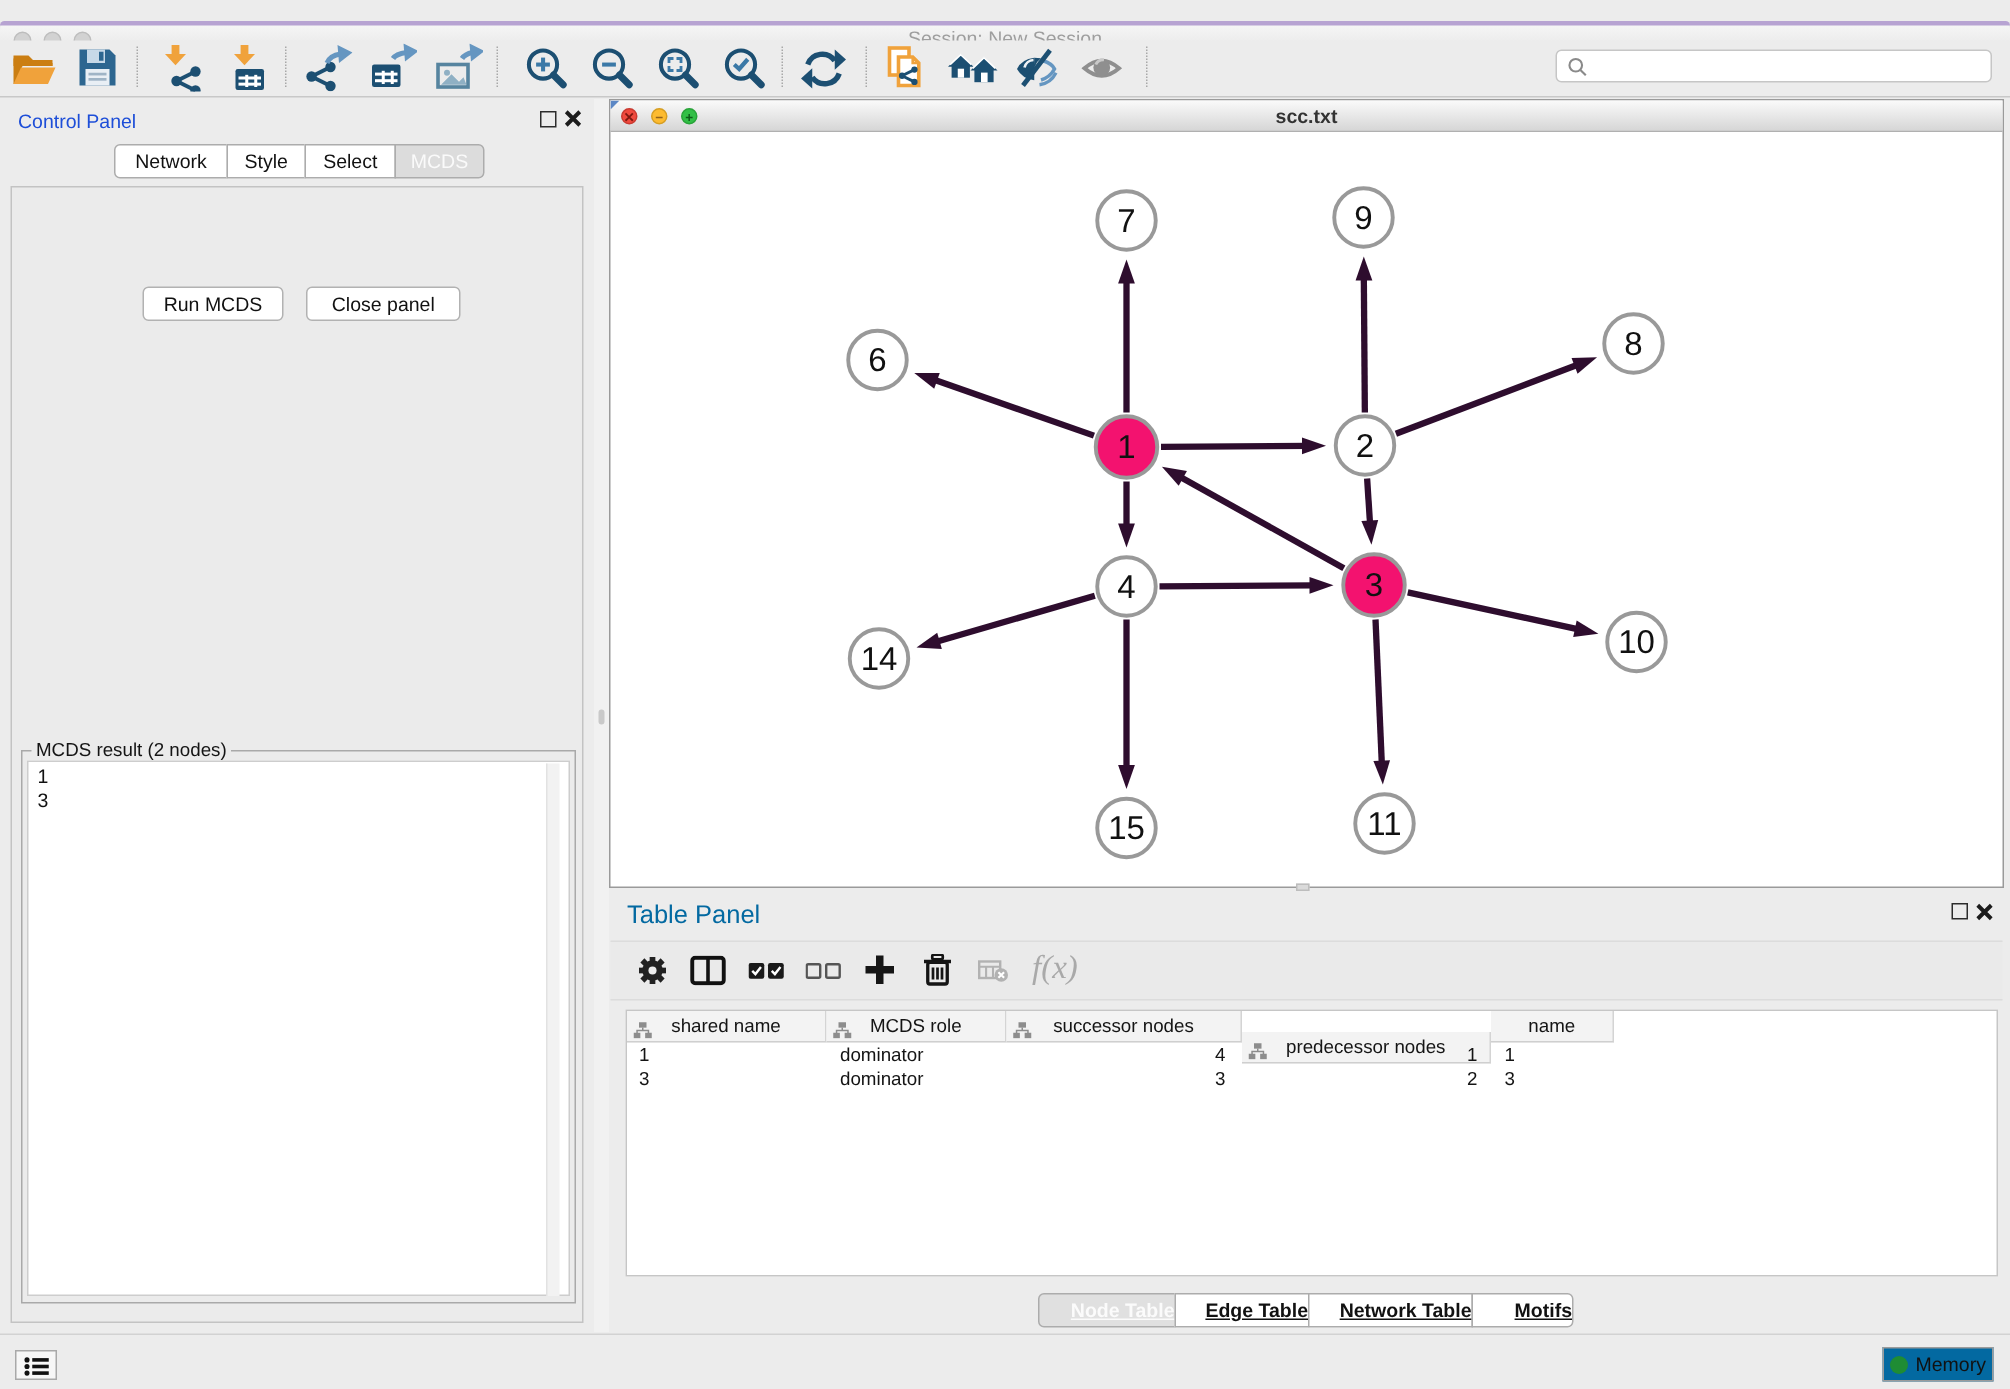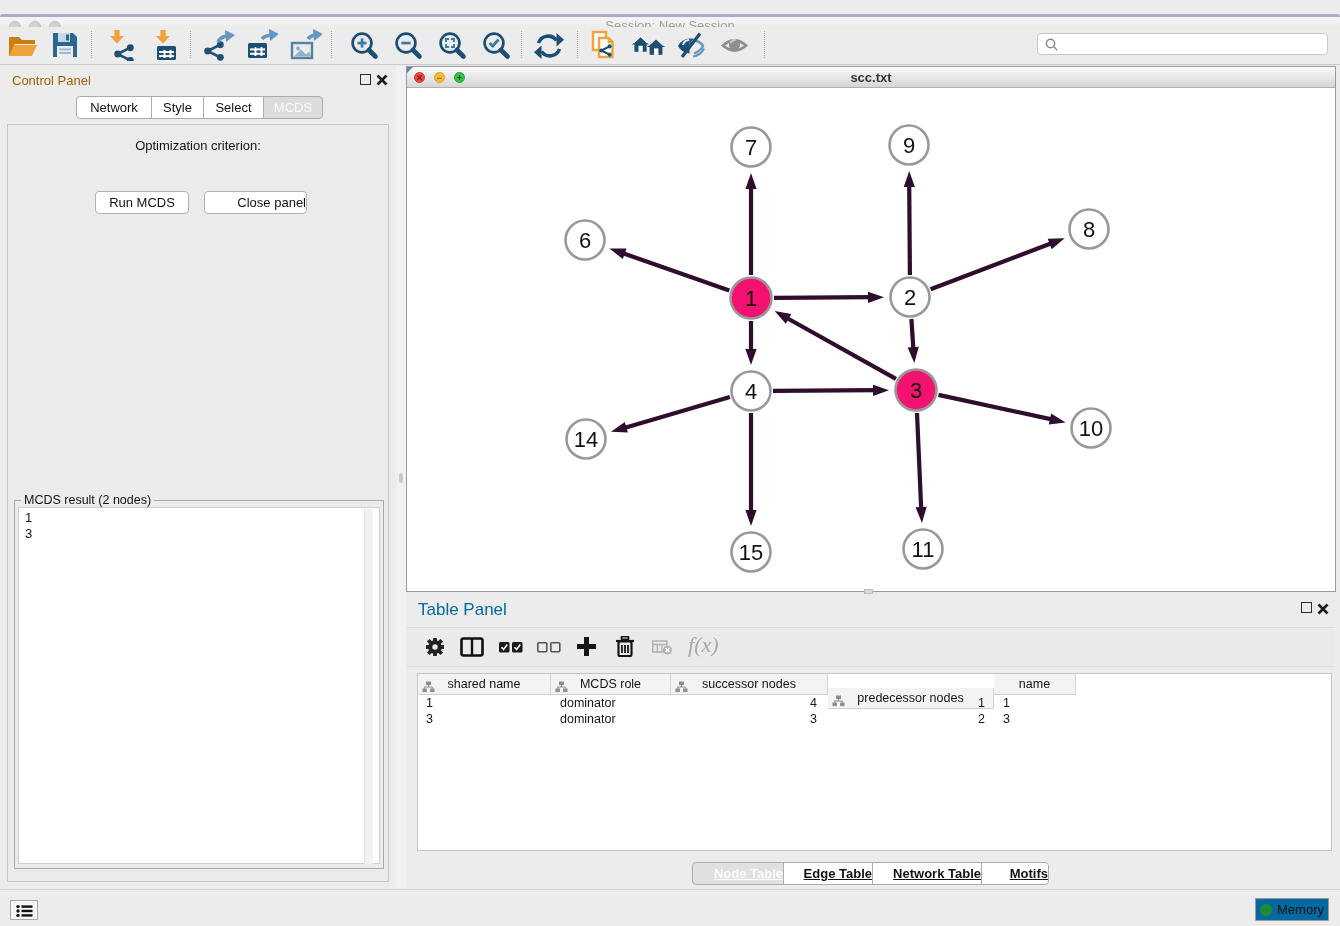--- a/index.html
+++ b/index.html
@@ -9,21 +9,21 @@
   background:linear-gradient(#f7f7f7,#e4e4e4); border-bottom:1px solid #cfcfcf;
   border-radius:6px 6px 0 0;margin-top:14px; }
 #macbar .purple { position:absolute; left:0; top:0; width:1340px; height:3px; background:#b7a3d2; border-radius:6px 6px 0 0; }
 .tl { position:absolute; top:7px; width:12px; height:12px; border-radius:50%; background:#d2d2d2; border:1px solid #bdbdbd; }
 #mactitle { position:absolute; left:0; top:4px; width:1340px; text-align:center; font-size:13px; color:#9e9e9e; }
 #toolbar { position:absolute; left:0; top:27px; width:1340px; height:38px; background:#ececec; border-bottom:1px solid #c8c8c8; }
 .tbi { position:absolute; top:28px; }
 .tsep { position:absolute; top:4px; width:1px; height:27px; border-left:1px dotted #a8a8a8; }
 #searchbox { position:absolute; left:1037px; top:6px; width:291px; height:22px; background:#fff; border:1px solid #c6c6c6; border-radius:4px; }
 #cpanel { position:absolute; left:0; top:66px; width:396px; height:822px; background:#ececec; }
-#cpanel-title { position:absolute; left:12px; top:7px; font-size:13px; color:#a16207; }
+#cpanel-title { position:absolute; left:12px; top:7px; font-size:13px; color:#1d4ed8; }
 .undock { position:absolute; width:11px; height:11px; border:1.6px solid #2c2c2c; }
 .closex { position:absolute; }
 .tabbtn { position:absolute; top:30px; height:23px; background:#fff; border:1px solid #acacac; font-size:13px; color:#111; text-align:center; line-height:21px; }
 #cp-body { position:absolute; left:7px; top:58px; width:382px; height:758px; background:#ebebeb; border:1px solid #c3c3c3; }
 #optlabel { position:absolute; left:0; top:13px; width:100%; text-align:center; font-size:13px; color:#141414; }
 #dropdown { position:absolute; left:37px; top:33px; width:311px; height:23px; background:#fff; border:1px solid #b5b5b5; border-radius:4px; font-size:13px; color:#111; line-height:21px; padding-left:12px; }
 .cpbtn { position:absolute; top:66px; height:23px; background:#fff; border:1px solid #b2b2b2; border-radius:4px; font-size:13px; color:#111; text-align:center; line-height:21px; }
 #fieldset { position:absolute; left:6px; top:375px; width:370px; height:369px; border:1px solid #a9a9a9; }
 #fieldlegend { position:absolute; left:6px; top:-8px; background:#ebebeb; padding:0 3px; font-size:12.5px; color:#141414; }
 #fieldwhite { position:absolute; left:3px; top:6px; width:362px; height:357px; background:#fff; border:1px solid #cdcdcd; font-size:13px; color:#111; }
@@ -186,23 +186,22 @@
   <div id="cpanel-title">Control Panel</div>
   <div class="undock" style="left:360px; top:8px;"></div>
   <div class="closex" style="left:376px; top:6px;"><svg width="12" height="12" viewBox="0 0 12 12">
         <path d="M1.5 1.5 L10.5 10.5 M10.5 1.5 L1.5 10.5" stroke="#1c1c1c" stroke-width="2.6"></path>
       </svg></div>
   <div class="tabbtn" style="left:76px; width:76px; border-radius:4px 0 0 4px;">Network</div>
   <div class="tabbtn" style="left:151px; width:53px;">Style</div>
   <div class="tabbtn" style="left:203px; width:61px;">Select</div>
   <div class="tabbtn" style="left:263px; width:60px; border-radius:0 4px 4px 0; background:#dcdcdc; color:#fafafa;">MCDS</div>
   <div id="cp-body">
-    <div id="optlabel">Optimization criterion:</div>
     <div class="cpbtn" style="left:87px; width:94px;">Run MCDS</div>
-    <div class="cpbtn" style="left:196px; width:103px;text-align:right;">Close panel</div>
+    <div class="cpbtn" style="left:196px; width:103px;">Close panel</div>
     <div id="fieldset">
       <div id="fieldlegend">MCDS result (2 nodes)</div>
       <div id="fieldwhite">
           <div style="padding:2px 0 0 6px; line-height:16px;">1<br>3</div>
         <div id="fieldscroll"></div>
       </div>
     </div>
   </div>
 </div>
 <div id="divider"></div>

